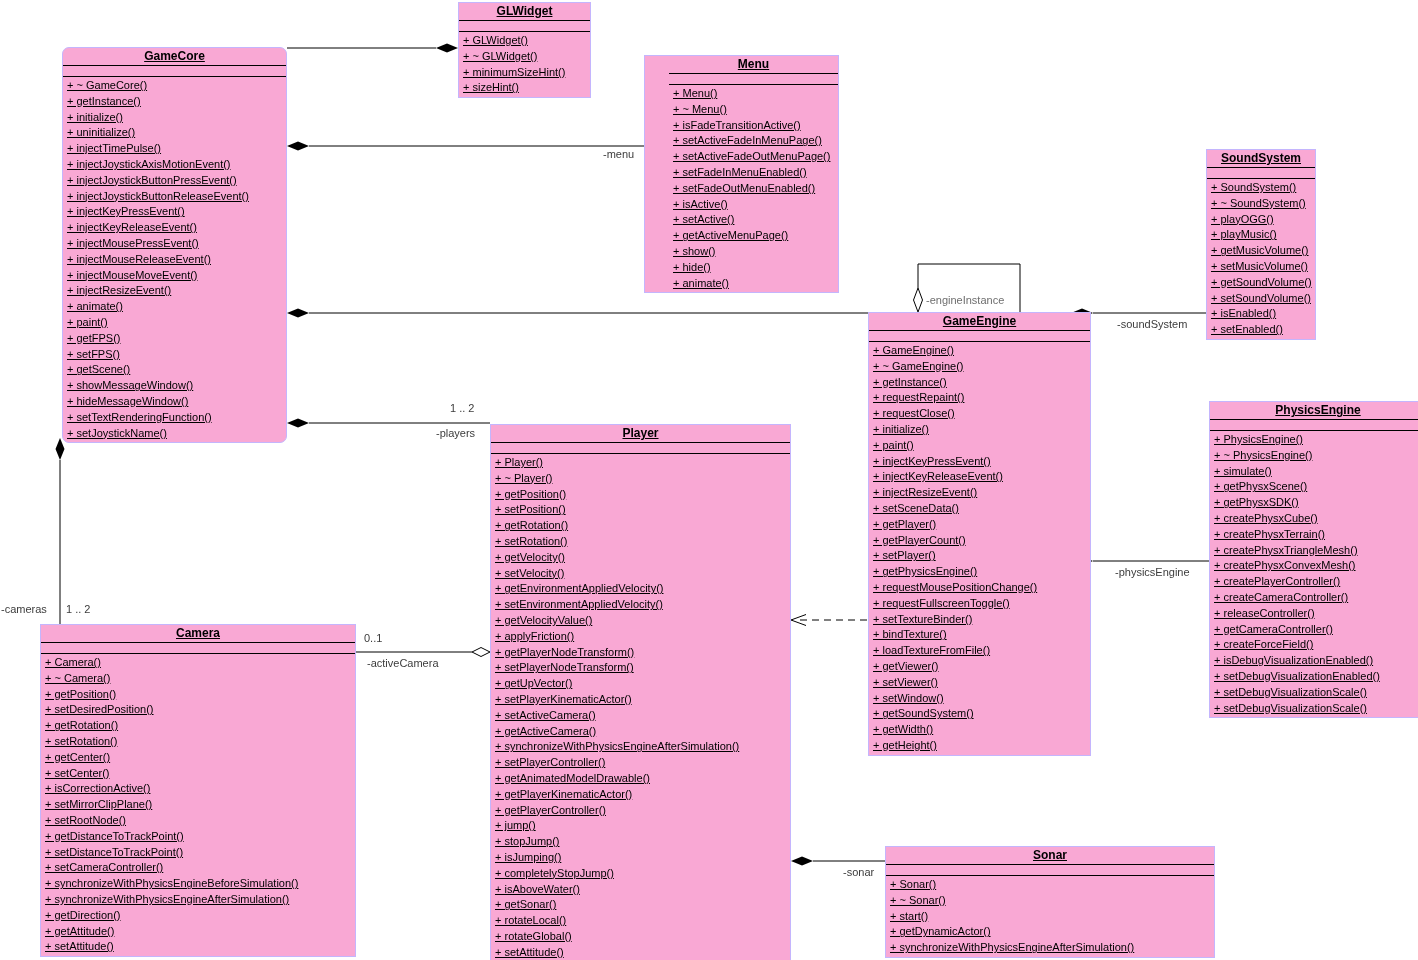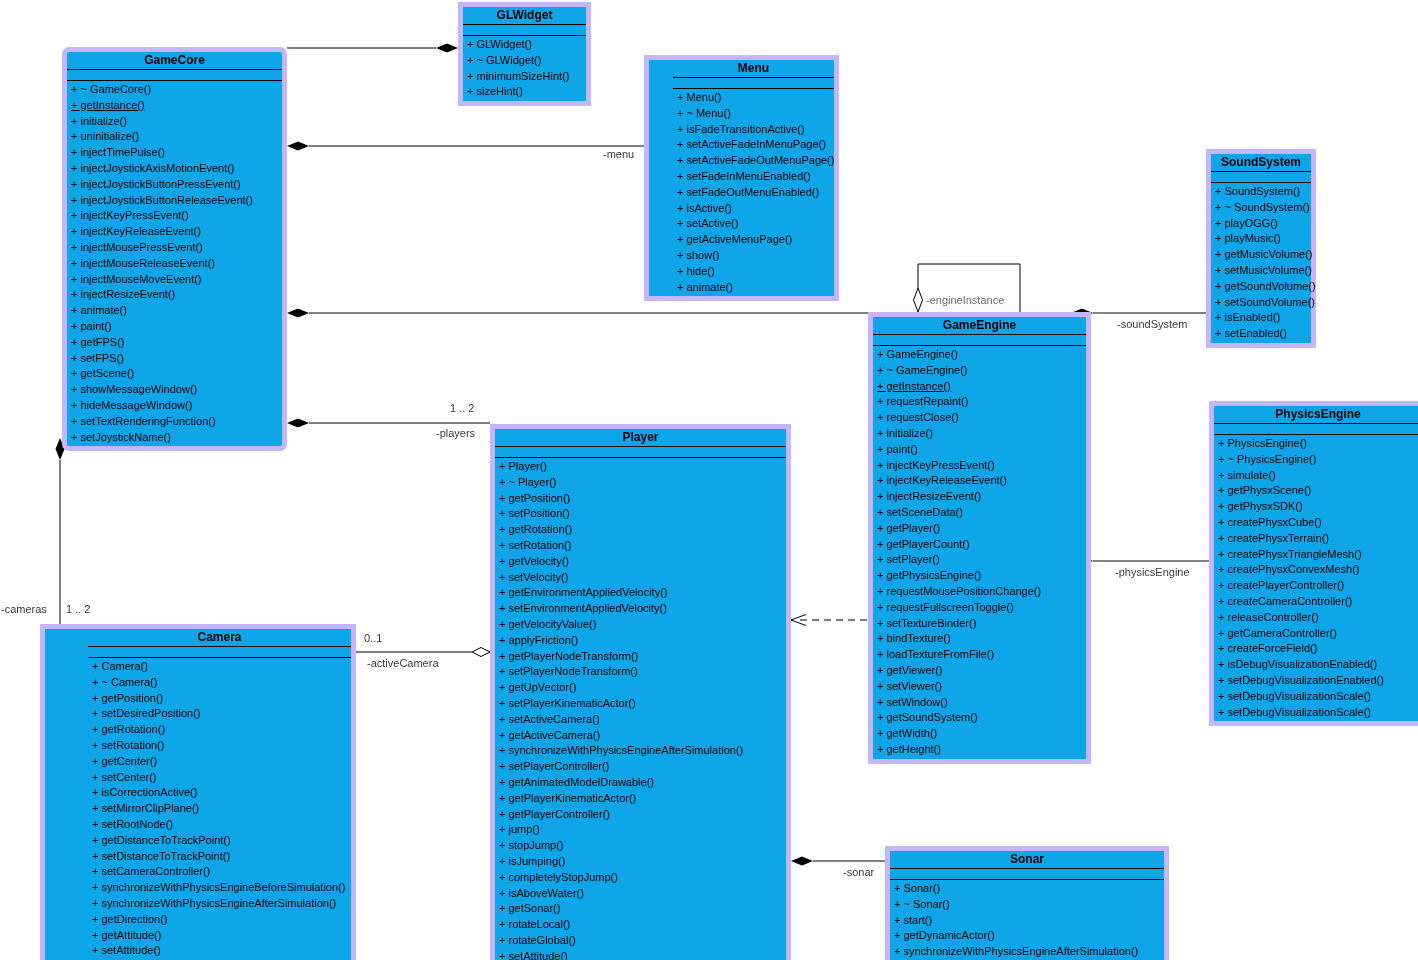--- a/index.html
+++ b/index.html
@@ -2,22 +2,22 @@
 <html><head>
 <meta charset="utf-8">
 <style>
   html,body{margin:0;padding:0;background:#fff;}
   #diagram{
     position:relative;width:1418px;height:960px;background:#ffffff;
     font-family:"Liberation Sans",sans-serif;overflow:hidden;
   }
   #connector-layer{position:absolute;left:0;top:0;width:1418px;height:960px;}
   .class-box{
-    position:absolute;background:#0ea5e9;border:5px solid #c4b5fd;
-    box-sizing:border-box;z-index:2;
+    position:absolute;background:#f9a8d4;border:1px solid #c4b5fd;
+    box-sizing:border-box;z-index:2;text-decoration:underline;
   }
   .class-title{
     font-size:12px;font-weight:bold;text-align:center;height:17px;
     line-height:17px;white-space:nowrap;overflow:hidden;
   }
   .attr-compartment{height:10px;border-top:1px solid #000;border-bottom:1px solid #000;}
   .methods{padding:1px 0 1px 0;}
   .method{
     font-size:11px;line-height:15.8px;height:15.8px;padding-left:4px;
     white-space:nowrap;color:#000;
@@ -272,21 +272,21 @@
           <div class="method">+ stopJump()</div>
           <div class="method">+ isJumping()</div>
           <div class="method">+ completelyStopJump()</div>
           <div class="method">+ isAboveWater()</div>
           <div class="method">+ getSonar()</div>
           <div class="method">+ rotateLocal()</div>
           <div class="method">+ rotateGlobal()</div>
           <div class="method">+ setAttitude()</div>
         </div>
       </div>
-      <div class="class-box" style="left: 40px; top: 624px; width: 316px; padding-left: 43px;">
+      <div class="class-box" style="left: 40px; top: 624px; width: 316px;">
         <div class="class-title">Camera</div>
         <div class="attr-compartment"></div>
         <div class="methods">
           <div class="method">+ Camera()</div>
           <div class="method">+ ~ Camera()</div>
           <div class="method">+ getPosition()</div>
           <div class="method">+ setDesiredPosition()</div>
           <div class="method">+ getRotation()</div>
           <div class="method">+ setRotation()</div>
           <div class="method">+ getCenter()</div>
@@ -297,21 +297,21 @@
           <div class="method">+ getDistanceToTrackPoint()</div>
           <div class="method">+ setDistanceToTrackPoint()</div>
           <div class="method">+ setCameraController()</div>
           <div class="method">+ synchronizeWithPhysicsEngineBeforeSimulation()</div>
           <div class="method">+ synchronizeWithPhysicsEngineAfterSimulation()</div>
           <div class="method">+ getDirection()</div>
           <div class="method">+ getAttitude()</div>
           <div class="method">+ setAttitude()</div>
         </div>
       </div>
-      <div class="class-box" style="left: 885px; top: 846px; width: 284px;">
+      <div class="class-box" style="left: 885px; top: 846px; width: 330px;">
         <div class="class-title">Sonar</div>
         <div class="attr-compartment"></div>
         <div class="methods">
           <div class="method">+ Sonar()</div>
           <div class="method">+ ~ Sonar()</div>
           <div class="method">+ start()</div>
           <div class="method">+ getDynamicActor()</div>
           <div class="method">+ synchronizeWithPhysicsEngineAfterSimulation()</div>
         </div>
       </div>

